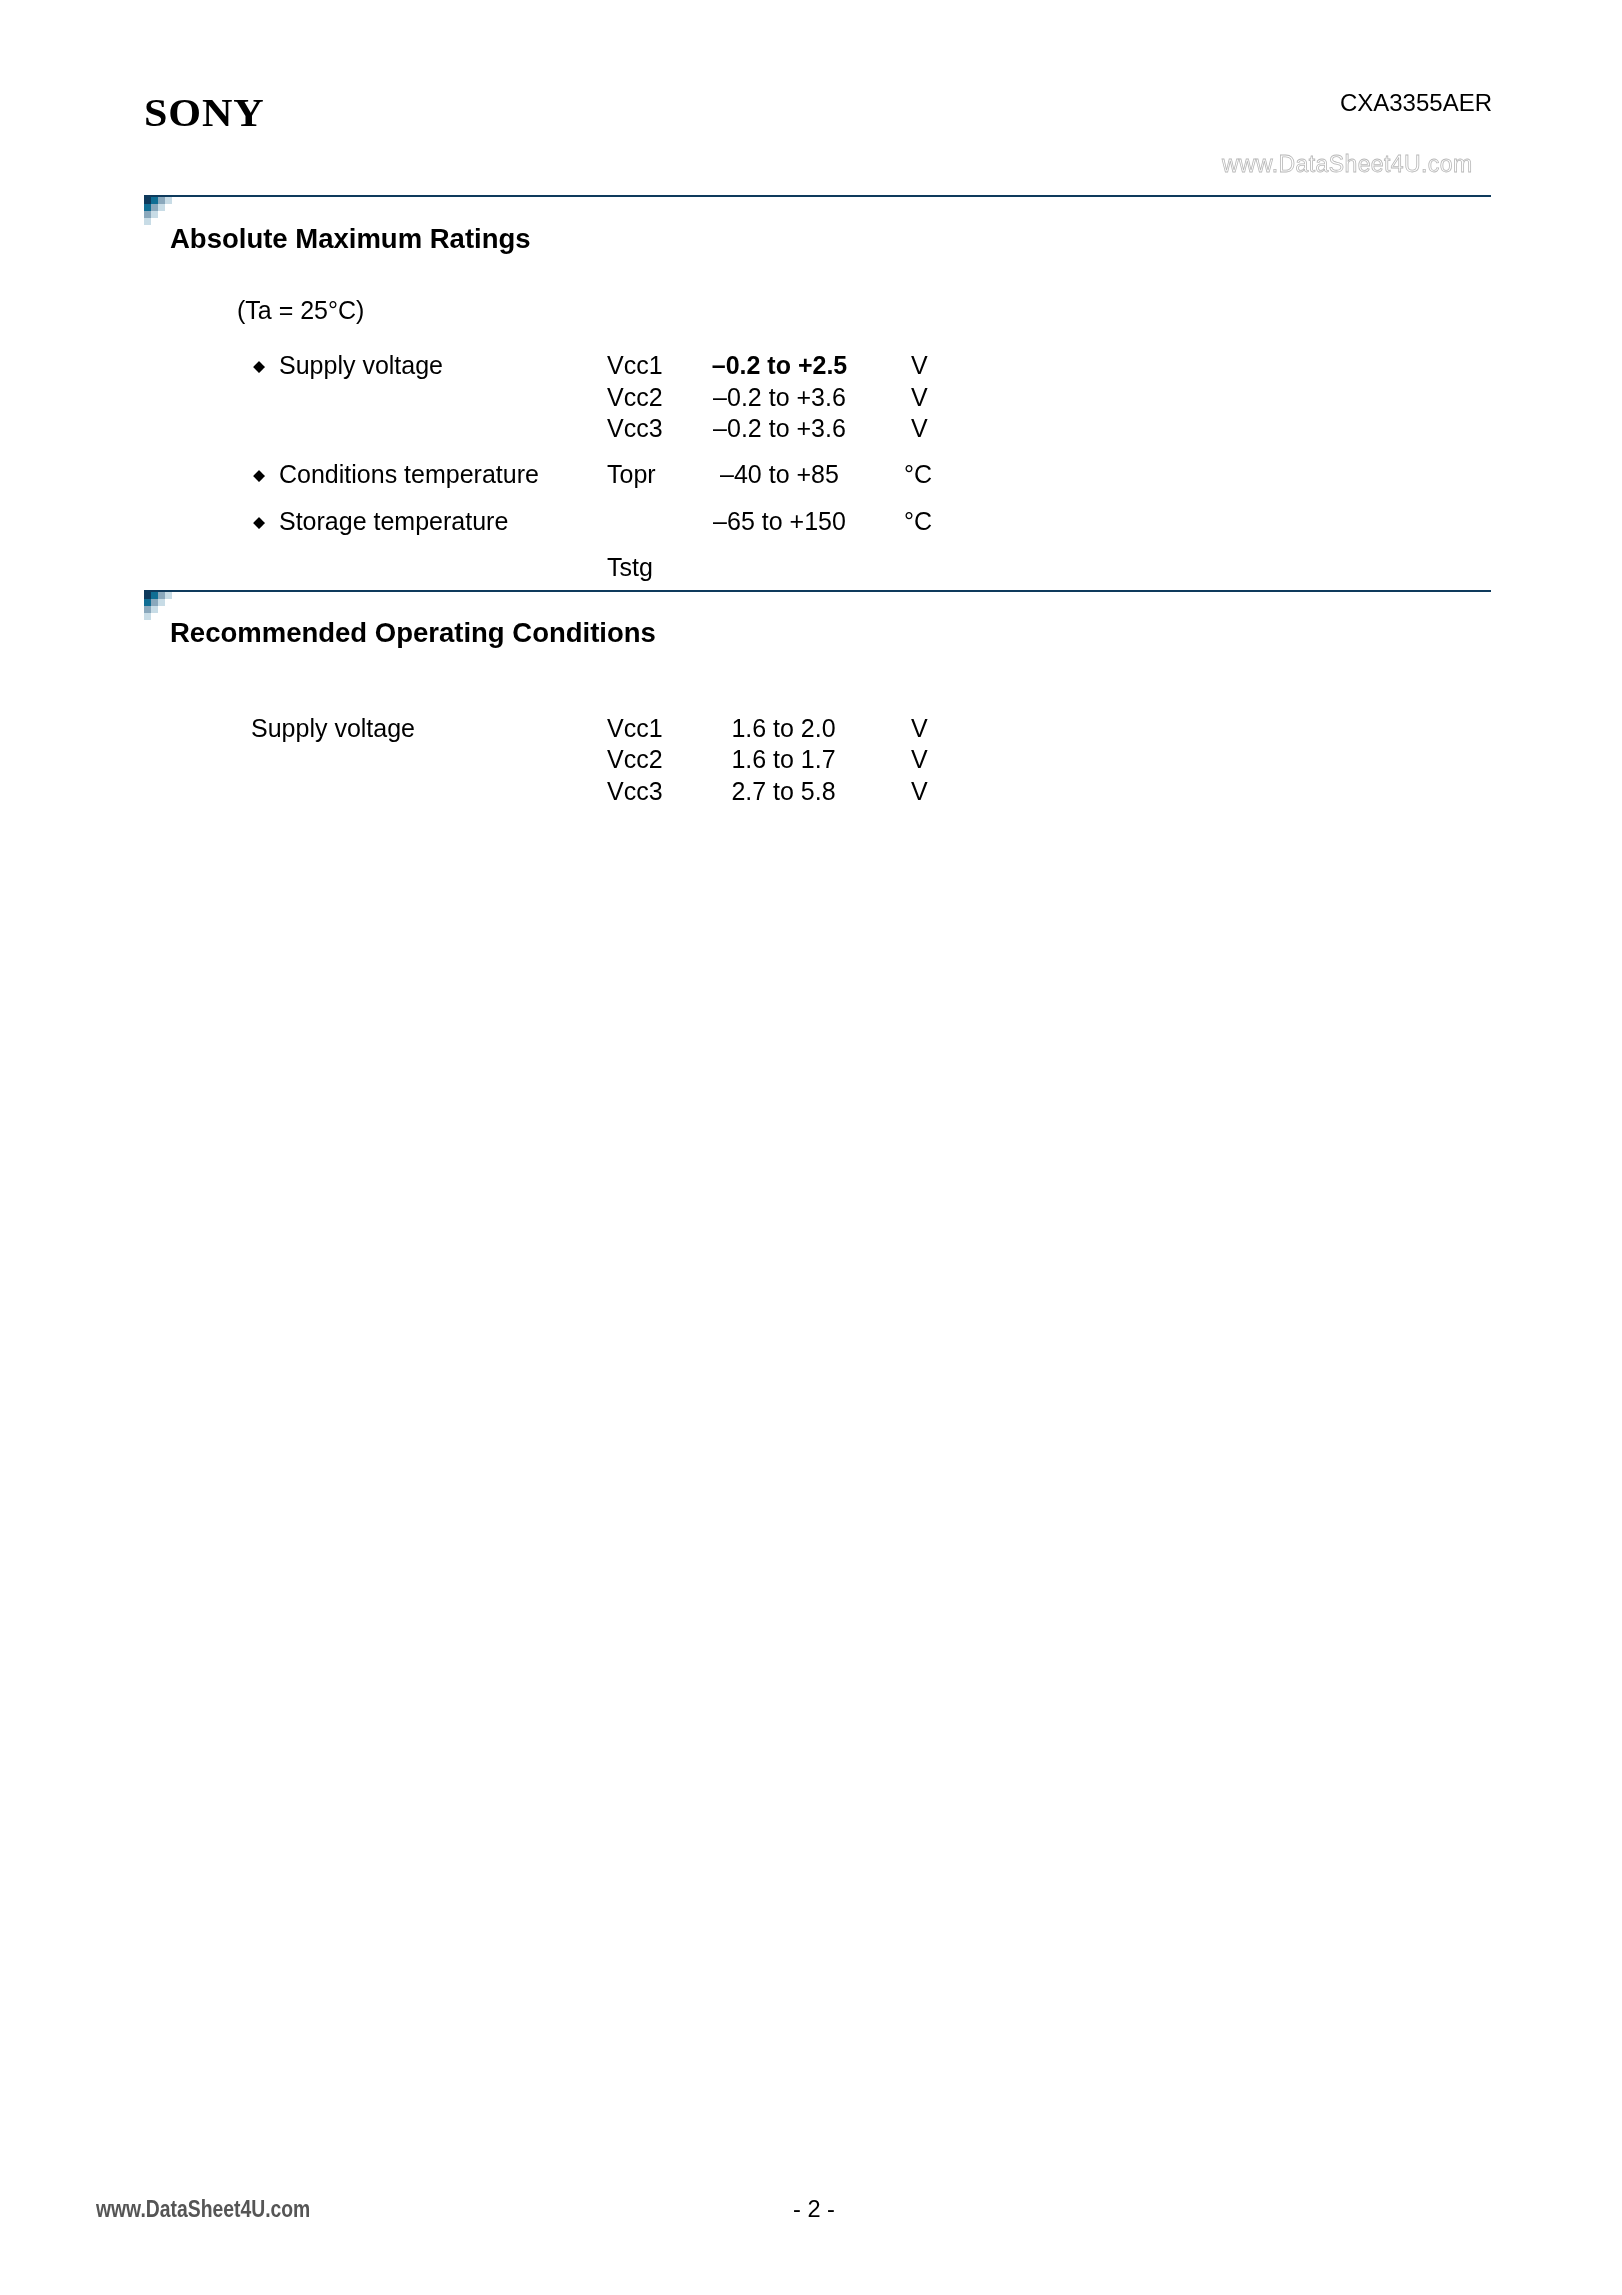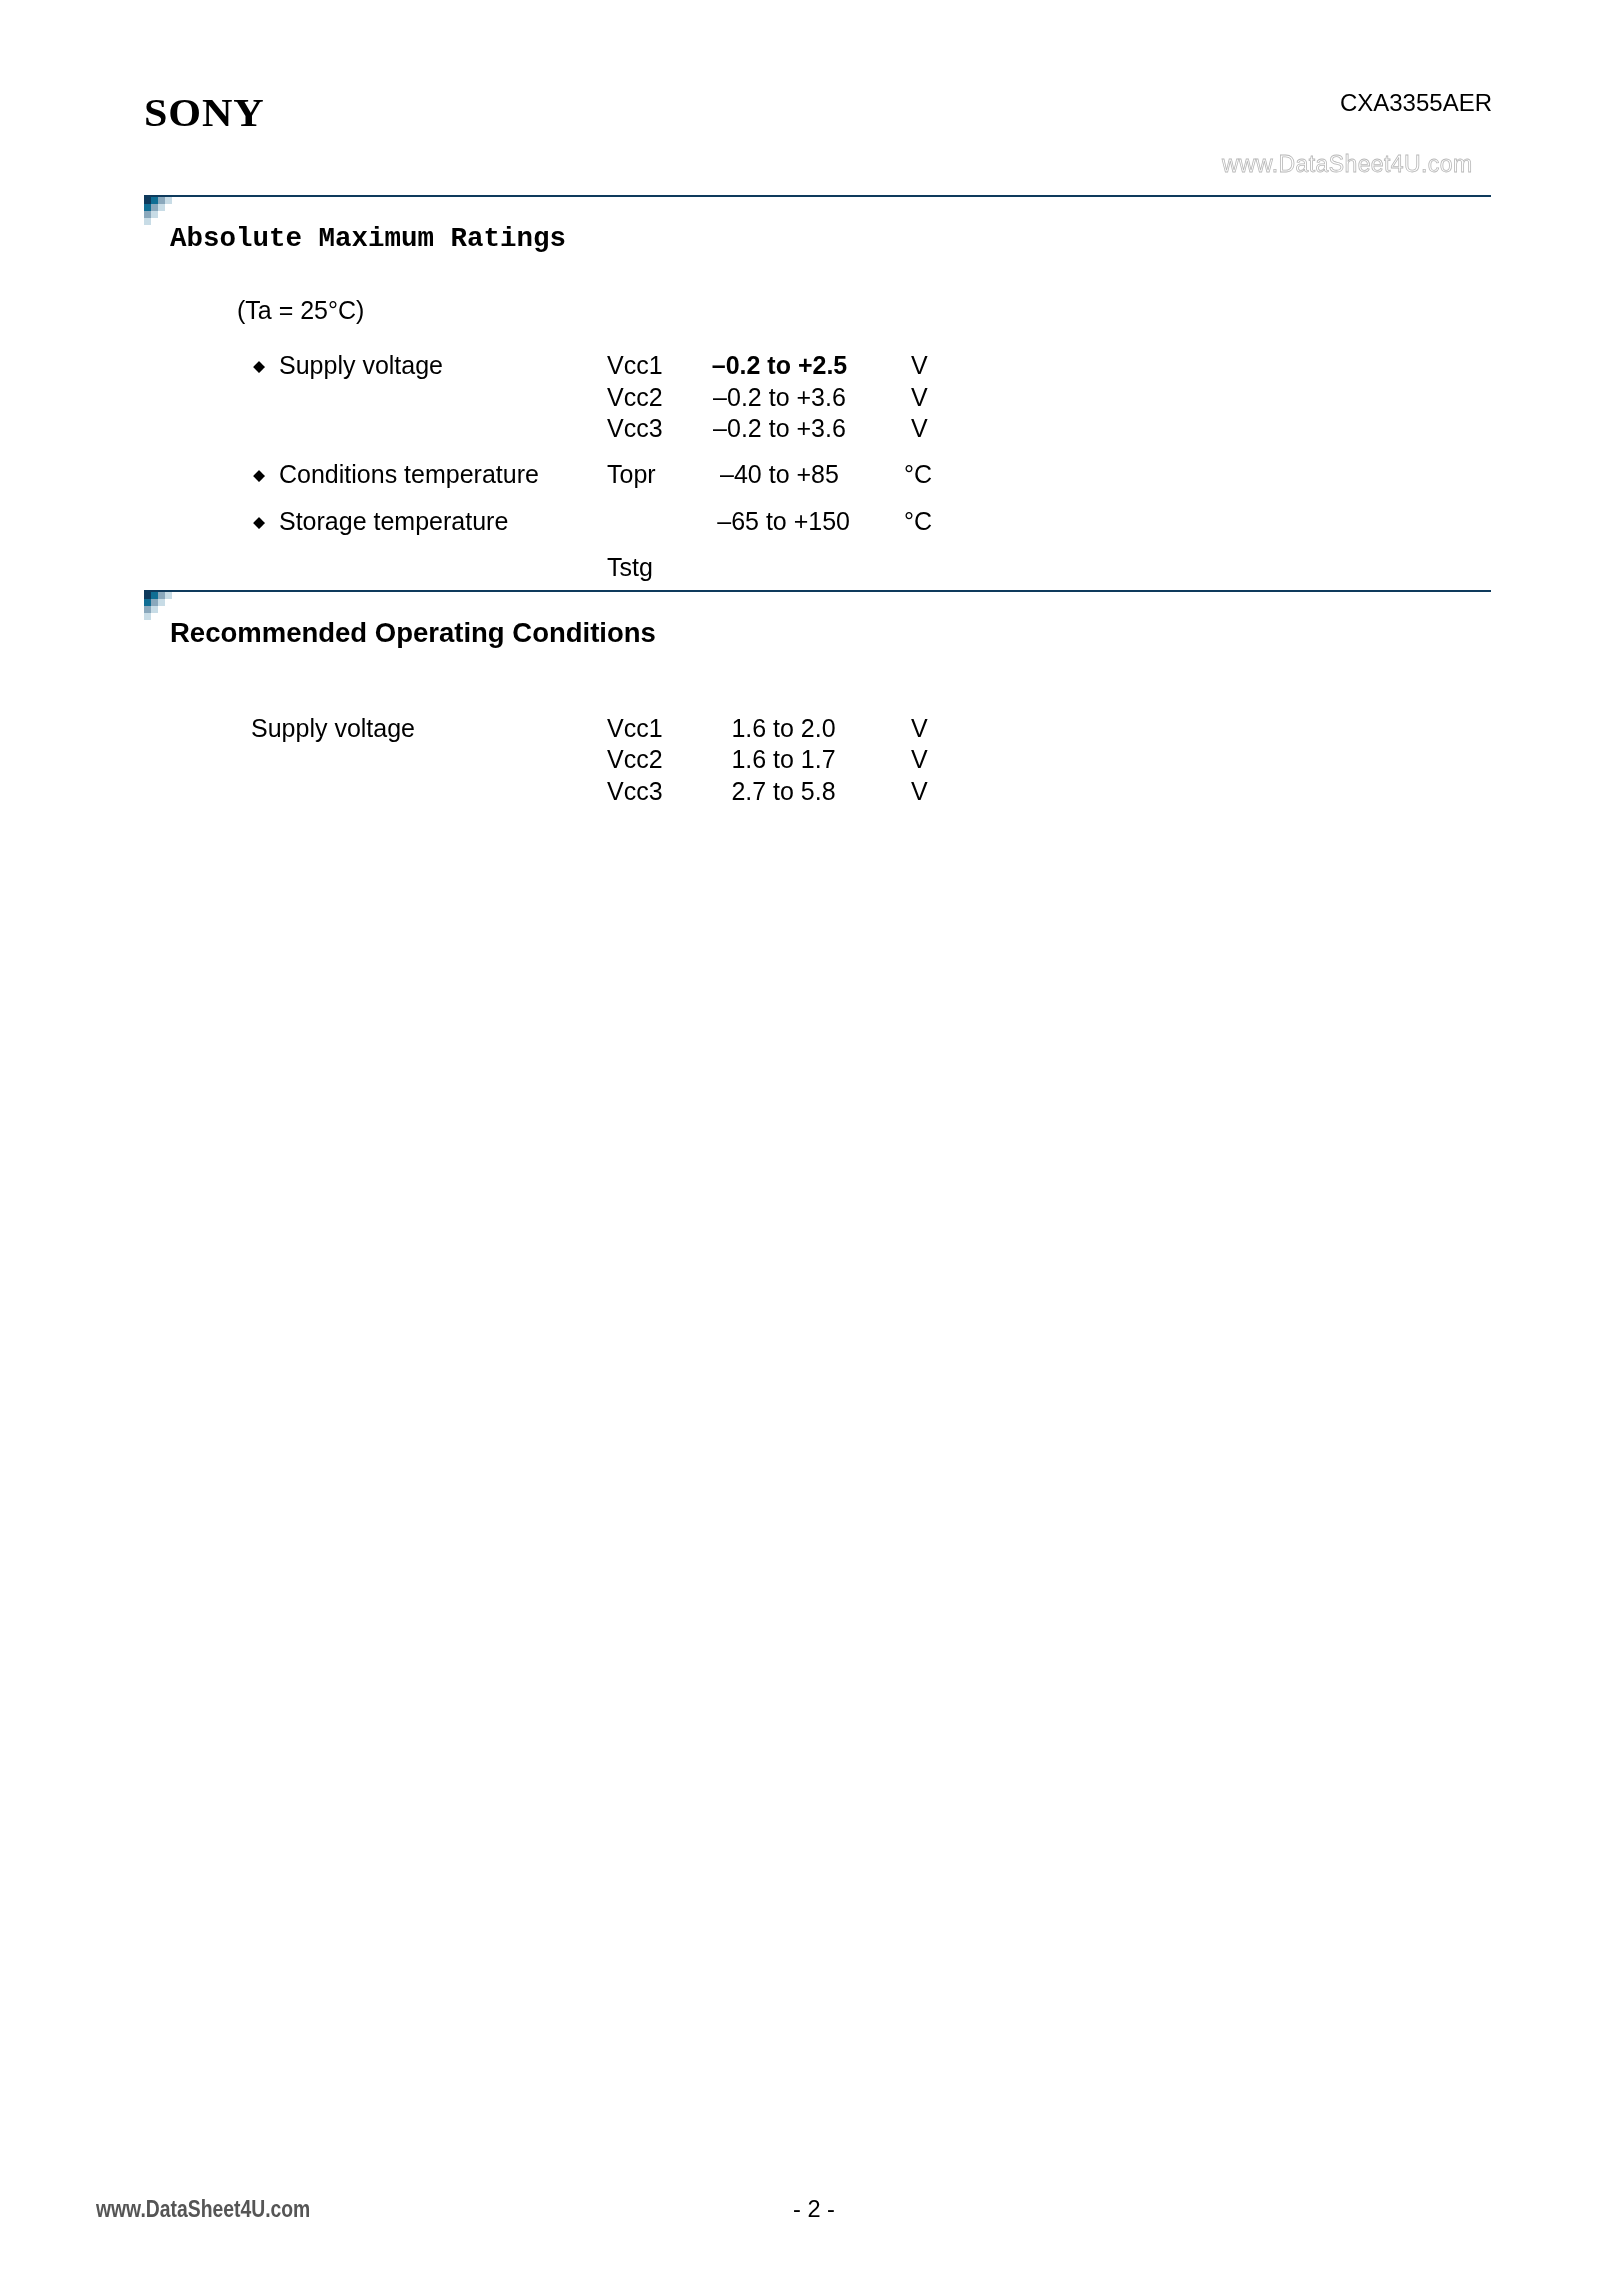--- a/index.html
+++ b/index.html
@@ -35,21 +35,21 @@
     <i style="left:7px;top:0;background:#106e94"></i>
     <i style="left:14px;top:0;background:#8aa8bc"></i>
     <i style="left:21px;top:0;background:#c8dce6"></i>
   <i style="left:0;top:7px;background:#106e94"></i>
     <i style="left:7px;top:7px;background:#8aa8bc"></i>
     <i style="left:14px;top:7px;background:#c8dce6"></i>
   <i style="left:0;top:14px;background:#8aa8bc"></i>
     <i style="left:7px;top:14px;background:#c8dce6"></i>
   <i style="left:0;top:21px;background:#c8dce6"></i>
 </div>
-<div class="abs heading" style="left:170px;top:225px;font-family:Liberation Mono, monospace;">Absolute Maximum Ratings</div>
+<div class="abs heading" style="left:170px;top:225px;">Absolute Maximum Ratings</div>
 <div class="abs txt" style="left:237px;top:298px;">(Ta = 25°C)</div>
 
 <div>
   <div>
     <span class="abs bullet" style="left:253px;top:358px;">◆</span>
     <span class="abs txt" style="left:279px;top:353px;">Supply voltage</span>
     <span class="abs txt" style="left:607px;top:353px;">Vcc1</span>
     <span class="abs txt val" style="left:709px;top:353px;font-weight:bold;">–0.2 to +2.5</span>
     <span class="abs txt" style="left:911px;top:353px;">V</span>
   </div>
@@ -67,21 +67,21 @@
     <span class="abs bullet" style="left:253px;top:467px;">◆</span>
     <span class="abs txt" style="left:279px;top:462px;">Conditions temperature</span>
     <span class="abs txt" style="left:607px;top:462px;">Topr</span>
     <span class="abs txt val" style="left:709px;top:462px;">–40 to +85</span>
     <span class="abs txt" style="left:904px;top:462px;">°C</span>
   </div>
   <div>
     <span class="abs bullet" style="left:253px;top:514px;">◆</span>
     <span class="abs txt" style="left:279px;top:509px;">Storage temperature</span>
     <span class="abs txt" style="left:607px;top:509px;margin-top:46px;">Tstg</span>
-    <span class="abs txt val" style="left:709px;top:509px;text-align:right;">–65 to +150</span>
+    <span class="abs txt val" style="left:709px;top:509px;">–65 to +150</span>
     <span class="abs txt" style="left:904px;top:509px;">°C</span>
   </div>
 </div>
 
 <div class="rule" style="top:590px;"></div>
 <div class="marker" style="top:592px;">
   <i style="left:0;top:0;background:#0e3a5c"></i>
     <i style="left:7px;top:0;background:#106e94"></i>
     <i style="left:14px;top:0;background:#8aa8bc"></i>
     <i style="left:21px;top:0;background:#c8dce6"></i>

